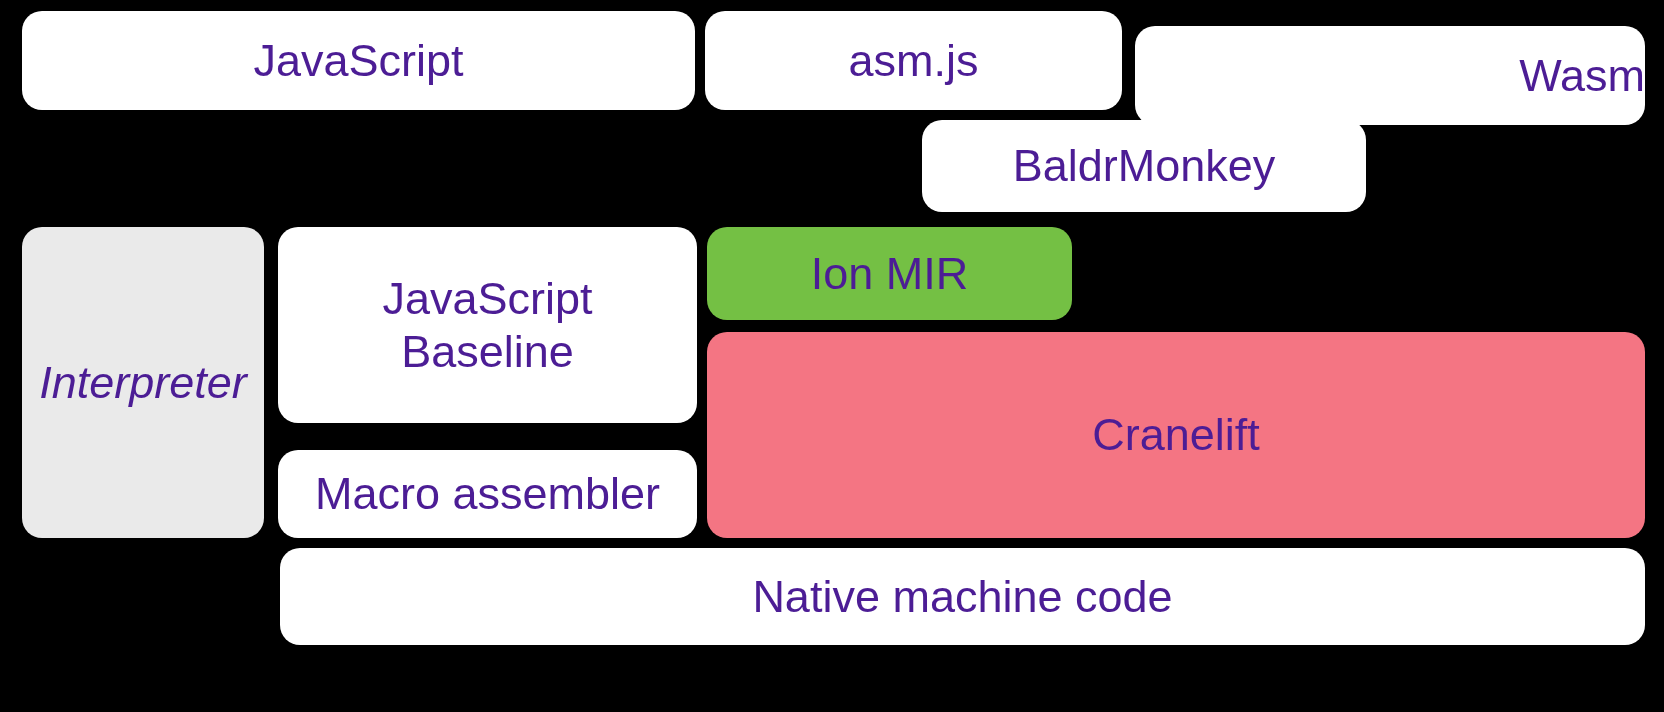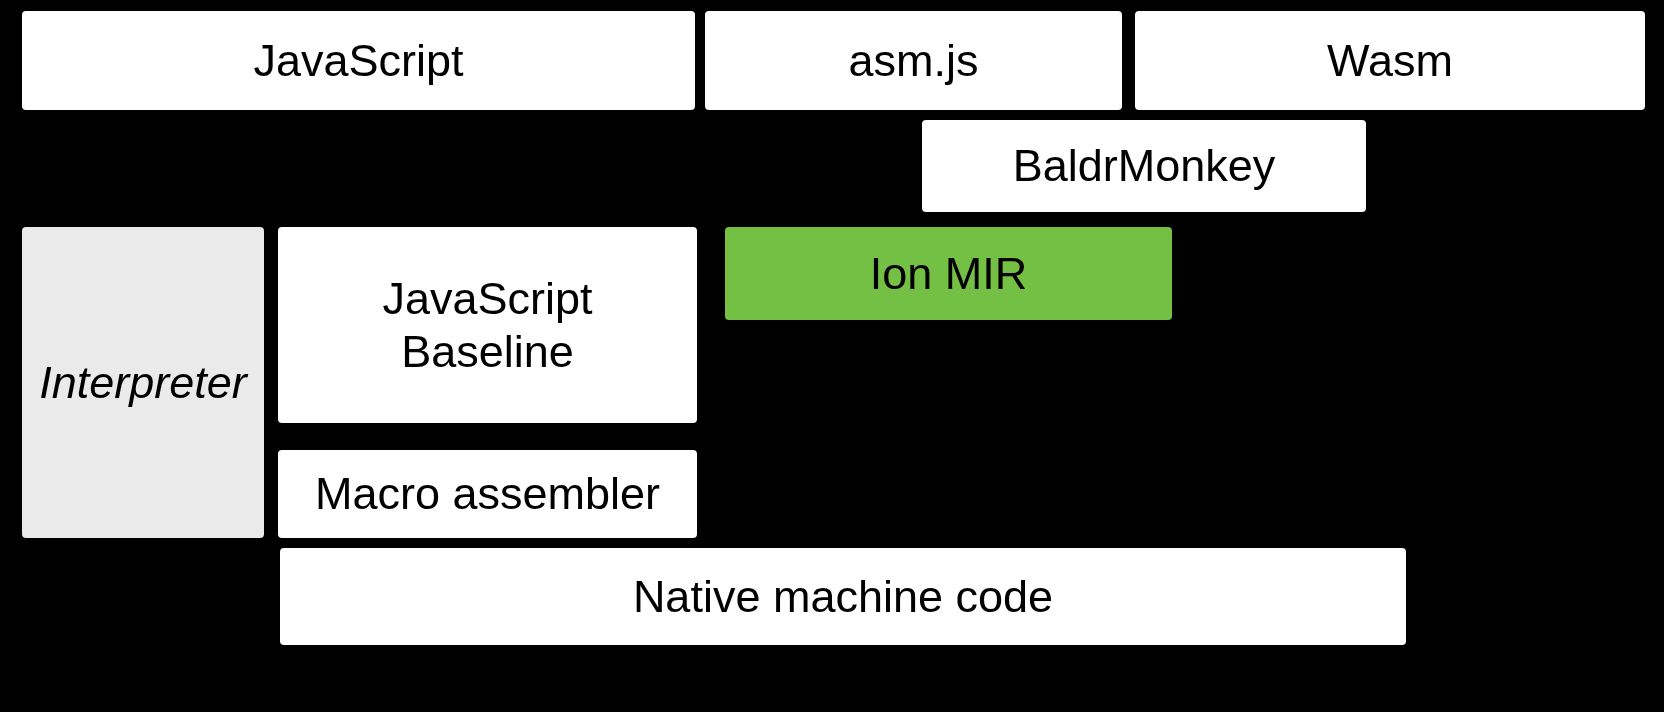--- a/index.html
+++ b/index.html
@@ -11,26 +11,26 @@
     position: relative;
     width: 1664px;
     height: 712px;
     background: #000000;
     overflow: hidden;
     font-family: "Liberation Sans", sans-serif;
   }
   .box {
     position: absolute;
     box-sizing: border-box;
-    border-radius: 4px;
+    border-radius: 20px;
     display: flex;
     align-items: center;
     justify-content: center;
     text-align: center;
-    color: #000000;
+    color: #4c1d95;
     line-height: 1.18;
     white-space: pre-line;
     font-weight: 400;
     letter-spacing: 0px;
   }
   .box.white  { background: #ffffff; }
   .box.gray   { background: #eaeaea; }
   .box.green  { background: #74c044; }
   .box.pink   { background: #f47583; }
 </style>
@@ -40,44 +40,47 @@
 <div id="canvas">
 
   <div class="box white" style="left:22px; top:11px; width:673px; height:99px; font-size:45px;">
     <span>JavaScript</span>
   </div>
 
   <div class="box white" style="left:705px; top:11px; width:417px; height:99px; font-size:45px;">
     <span>asm.js</span>
   </div>
 
-  <div class="box white" style="left:1135px; top:11px; width:510px; height:99px; font-size:45px;">
+  <div class="box white" style="left:1135px; top:26px; width:510px; height:99px; font-size:45px;justify-content:flex-end;">
     <span>Wasm</span>
   </div>
 
 
   <div class="box white" style="left:922px; top:120px; width:444px; height:92px; font-size:45px;">
     <span>BaldrMonkey</span>
   </div>
 
   <div class="box gray" style="left:22px; top:227px; width:242px; height:311px; font-size:45px;font-style:italic;">
     <span>Interpreter</span>
   </div>
 
   <div class="box white" style="left:278px; top:227px; width:419px; height:196px; font-size:45px;">
     <span>JavaScript
 Baseline</span>
   </div>
 
-  <div class="box green" style="left:707px; top:227px; width:447px; height:93px; font-size:45px;margin-left:18px;">
+  <div class="box green" style="left:707px; top:227px; width:365px; height:93px; font-size:45px;">
     <span>Ion MIR</span>
   </div>
 
+  <div class="box pink" style="left:707px; top:332px; width:938px; height:206px; font-size:45px;">
+    <span>Cranelift</span>
+  </div>
 
   <div class="box white" style="left:278px; top:450px; width:419px; height:88px; font-size:45px;">
     <span>Macro assembler</span>
   </div>
 
-  <div class="box white" style="left:280px; top:548px; width:1126px; height:97px; font-size:45px;">
+  <div class="box white" style="left:280px; top:548px; width:1365px; height:97px; font-size:45px;">
     <span>Native machine code</span>
   </div>
 
 </div>
 
 </body></html>

